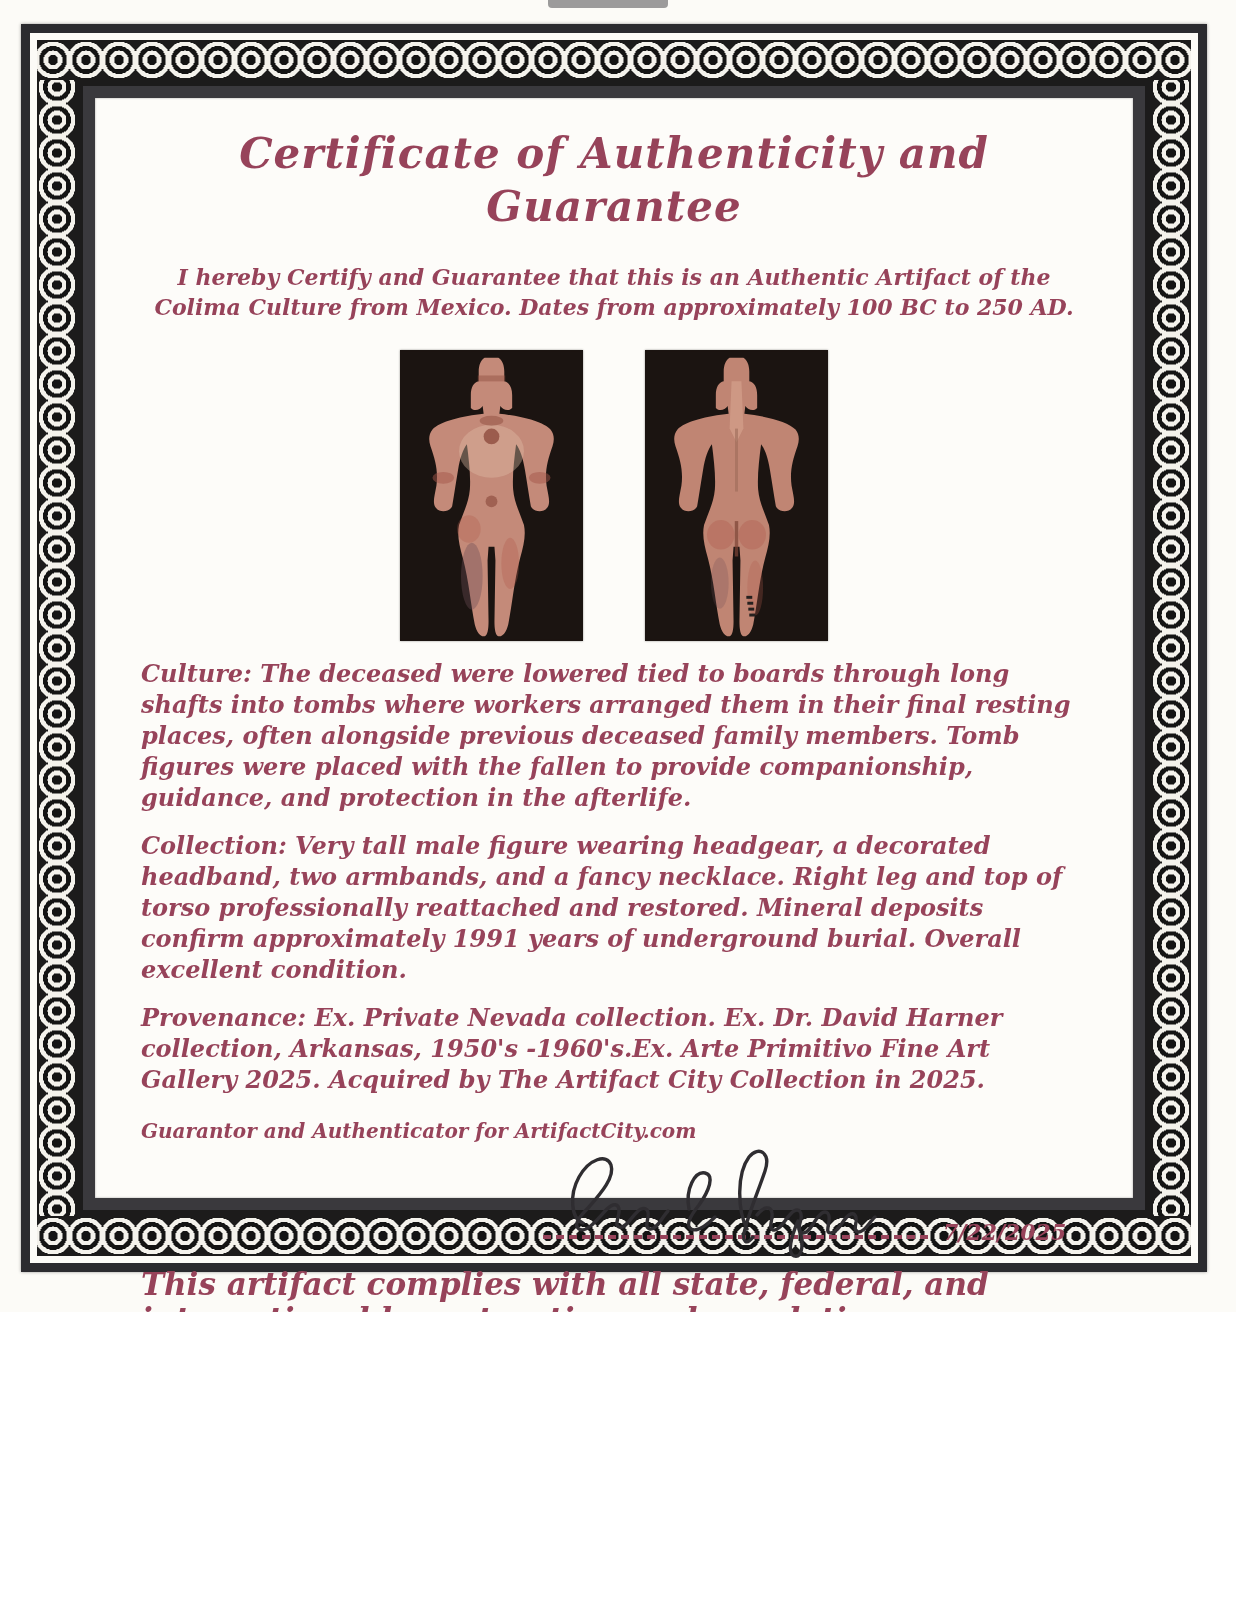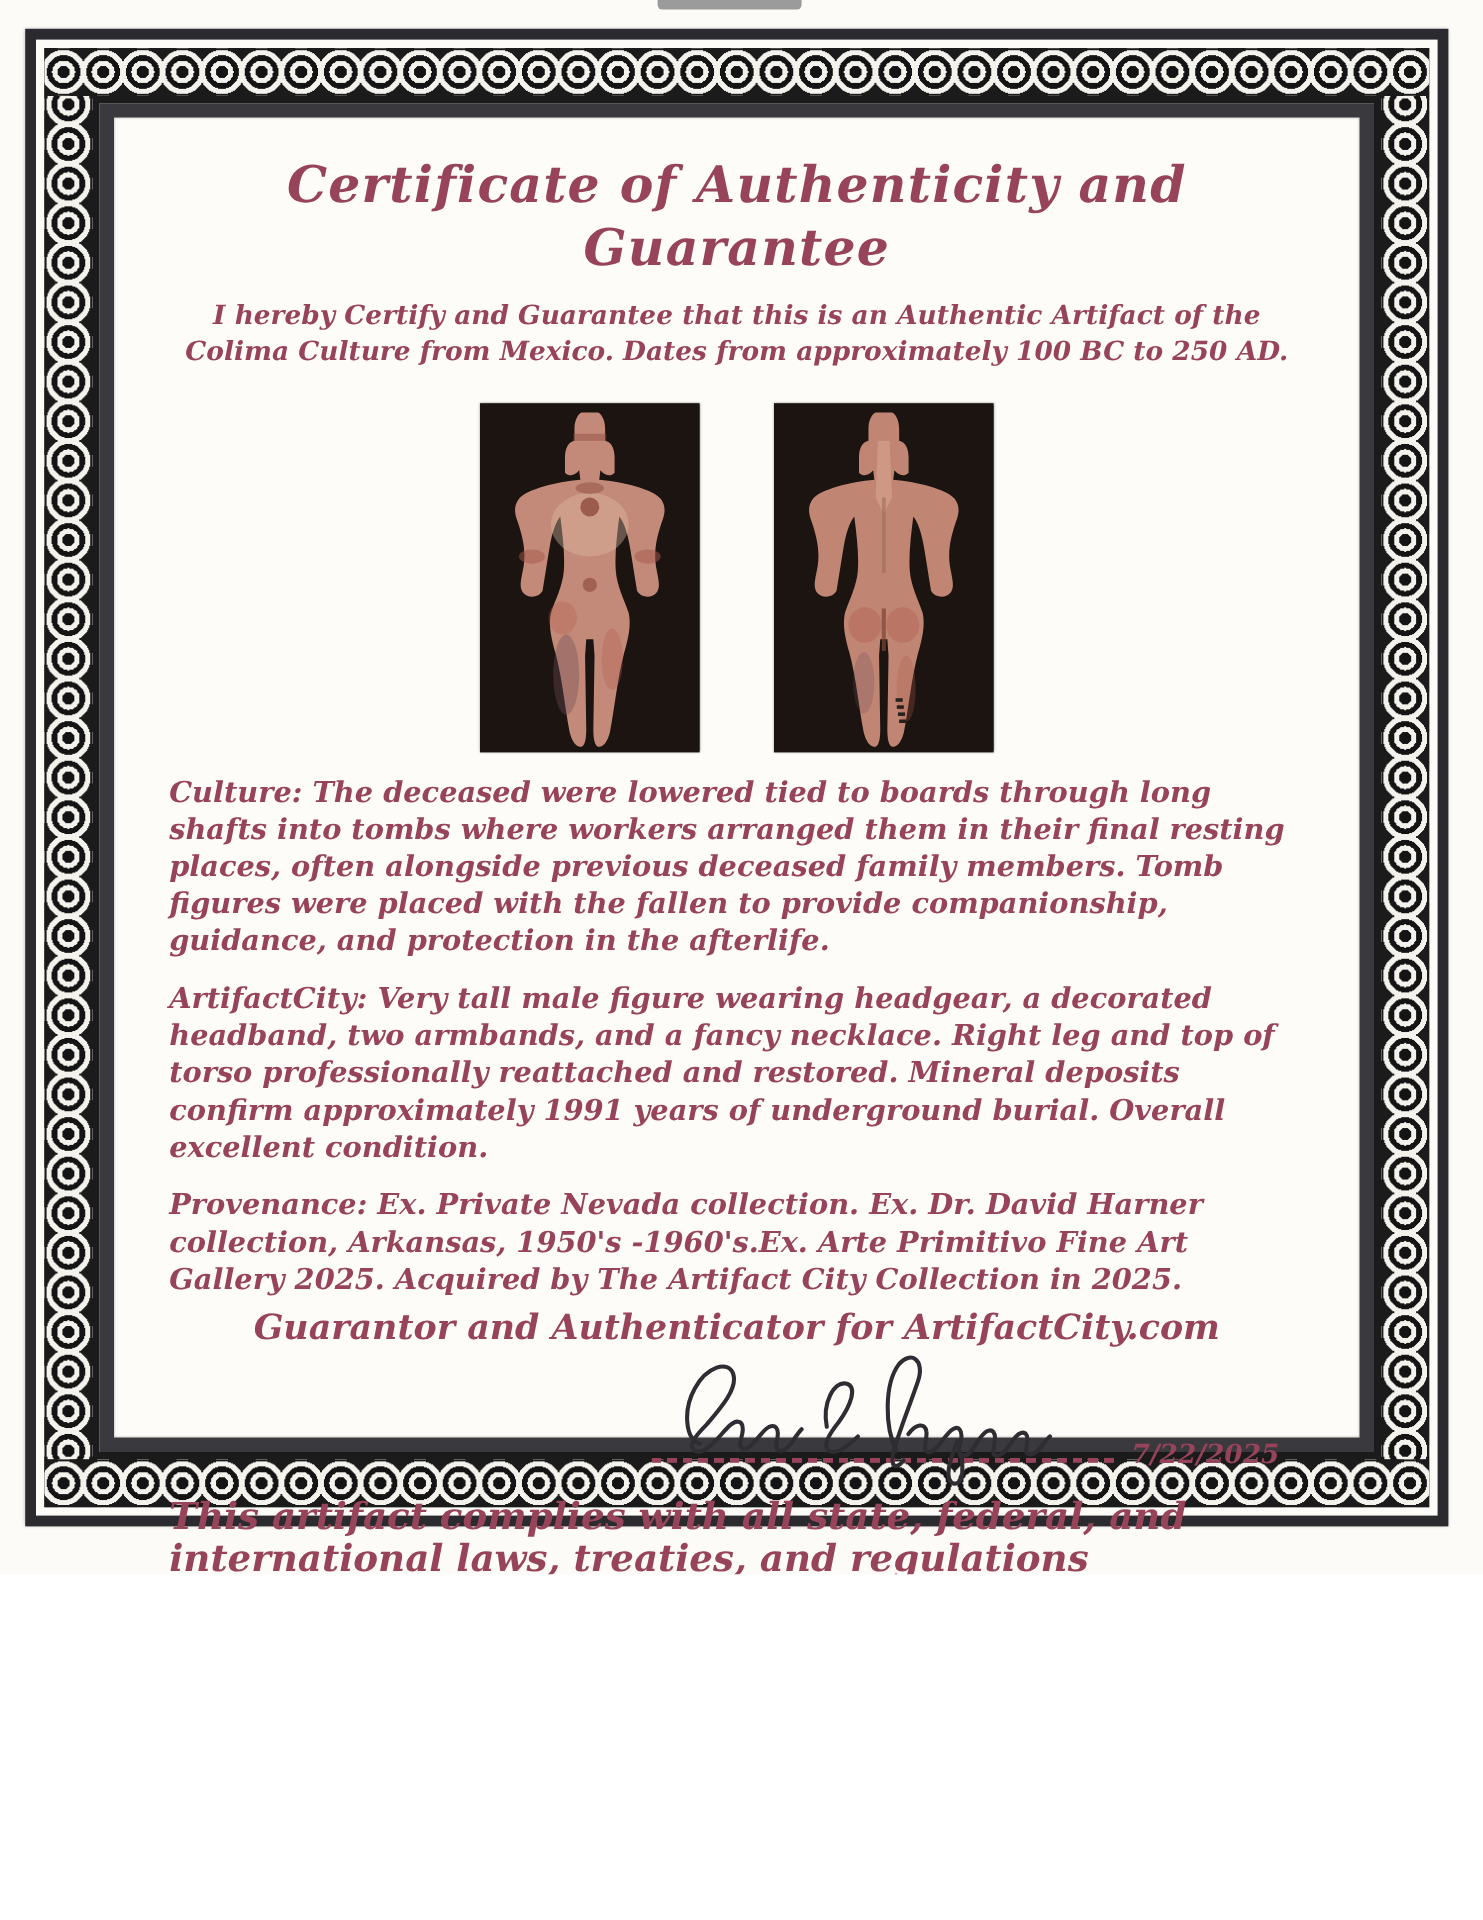--- a/index.html
+++ b/index.html
@@ -31,33 +31,33 @@
     position:absolute;inset:46px;background:#fdfcf9;
     border:12px solid #3a393d;box-shadow:inset 0 0 2px rgba(60,60,60,.5);
   }
   .content{position:absolute;inset:0;padding:0 46px;}
   
   .title{
     margin-top:30px;text-align:center;font-size:42px;font-weight:bold;font-style:italic;
     letter-spacing:1px;line-height:1.25;
   }
   .intro{
-    margin-top:16px;text-align:center;font-size:22px;font-weight:bold;font-style:italic;line-height:1.35;
+    margin-top:30px;text-align:center;font-size:22px;font-weight:bold;font-style:italic;line-height:1.35;
     padding:0 8px;
   }
   .photos{margin-top:28px;display:flex;justify-content:center;gap:62px;}
   .photo{width:183px;height:291px;background:#1b1411;box-shadow:0 0 2px rgba(0,0,0,.4);}
   .para{font-size:24px;font-style:italic;font-weight:bold;line-height:31px;margin:17px 0 0 0;}
   .para .lead{font-weight:bold;}
   .para .body-t{font-weight:bold;}
   .chapman-row{
     margin-top:56px;display:flex;justify-content:space-between;align-items:baseline;
     font-size:26px;font-weight:bold;font-style:italic;padding:0 28px 0 28px;
   }
-  .role-line{margin-top:8px;text-align:center;font-size:29px;font-weight:bold;font-style:italic;}
+  .role-line{margin-top:24px;font-size:20px;font-weight:bold;font-style:italic;}
   .sig-block{position:relative;height:118px;}
   .sig-line{
     position:absolute;left:402px;bottom:22px;width:386px;height:4px;
     background:repeating-linear-gradient(90deg,#97435a 0 8px,rgba(0,0,0,0) 8px 13px);
   }
   .sig-svg{position:absolute;left:408px;bottom:0px;}
   .sig-date{position:absolute;left:802px;bottom:16px;font-size:22px;font-weight:bold;font-style:italic;}
   .legal{font-size:31px;font-style:italic;font-weight:bold;line-height:35px;margin-top:6px;}
   .scan-edge{position:absolute;left:0;right:0;top:1586px;height:4px;background:#d4d4d1;}
   .smudge{position:absolute;left:548px;top:0;width:120px;height:8px;background:#4c4c50;opacity:.55;border-radius:0 0 4px 4px;}
@@ -119,21 +119,21 @@
                   <rect x="105" y="260" width="6" height="3"></rect>
                   <rect x="106" y="266" width="6" height="3"></rect>
                 </g>
               </svg>
             </div>
           </div>
 
 
           <p class="para"><span class="lead">Culture:</span><span class="body-t"> The deceased were lowered tied to boards through long shafts into tombs where workers arranged them in their final resting places, often alongside previous deceased family members. Tomb figures were placed with the fallen to provide companionship, guidance, and protection in the afterlife.</span></p>
 
-          <p class="para"><span class="lead">ArtifactCity:</span><span class="body-t"> Very tall male figure wearing headgear, a decorated headband, two armbands, and a fancy necklace. Right leg and top of torso professionally reattached and restored. Mineral deposits confirm approximately 1991 years of underground burial. Overall excellent condition.</span></p>
+          <p class="para"><span class="lead">Collection:</span><span class="body-t"> Very tall male figure wearing headgear, a decorated headband, two armbands, and a fancy necklace. Right leg and top of torso professionally reattached and restored. Mineral deposits confirm approximately 1991 years of underground burial. Overall excellent condition.</span></p>
 
           <p class="para"><span class="lead">Provenance:</span><span class="body-t"> Ex. Private Nevada collection. Ex. Dr. David Harner collection, Arkansas, 1950's -1960's.Ex. Arte Primitivo Fine Art Gallery 2025. Acquired by The Artifact City Collection in 2025.</span></p>
 
 
           <div class="role-line">Guarantor and Authenticator for ArtifactCity.com</div>
 
           <div class="sig-block">
             <div class="sig-line"></div>
             <svg class="sig-svg" width="340" height="118" viewBox="0 0 340 118">
               <g fill="none" stroke="#2f2d31" stroke-width="3.4" stroke-linecap="round" stroke-linejoin="round">

